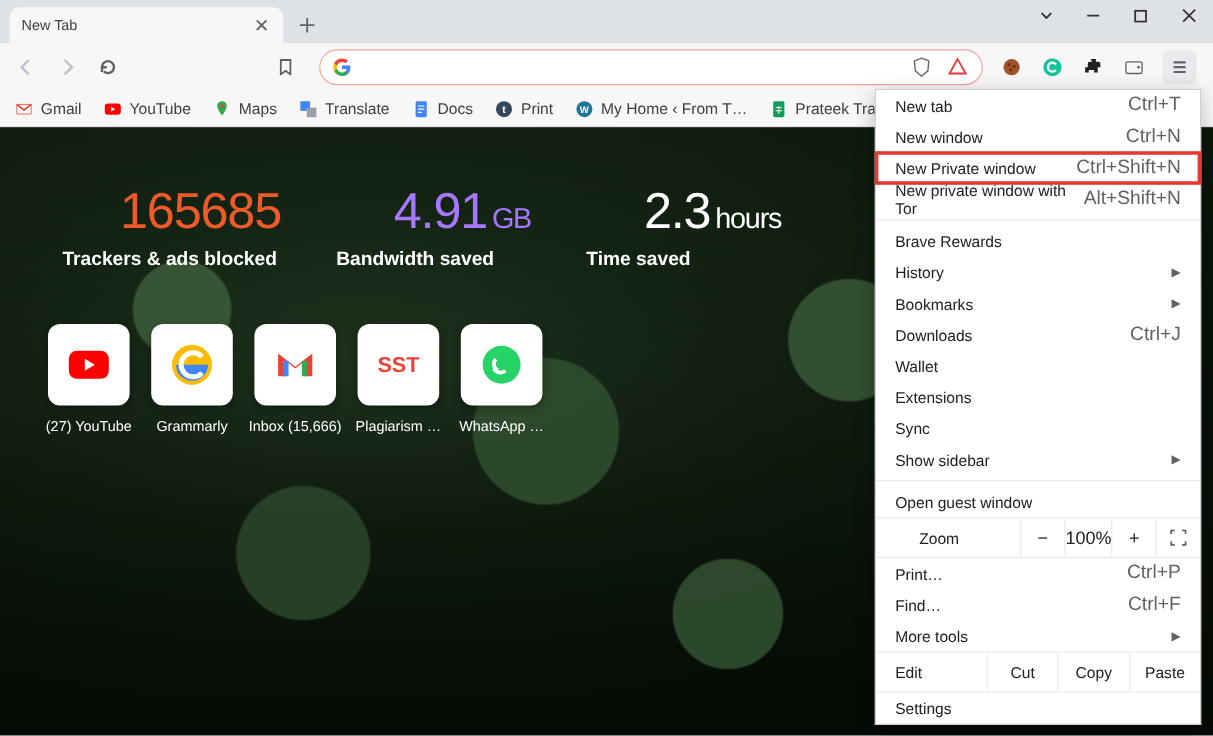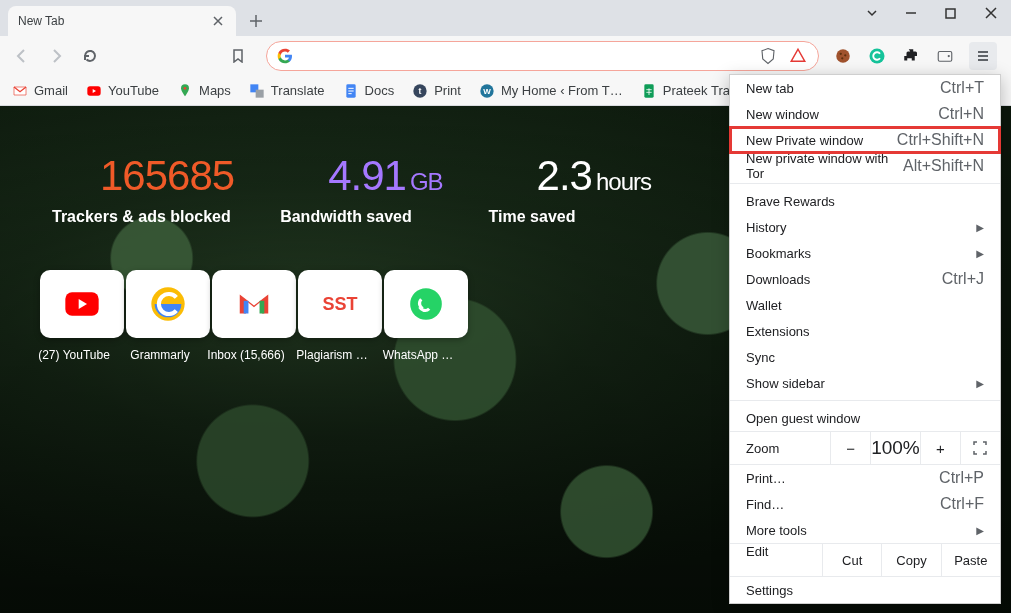--- a/index.html
+++ b/index.html
@@ -43,34 +43,34 @@
 }
 .stats { position: relative; display: flex; gap: 46px; padding: 46px 0 0 52px; color: #fff; }
 .stat-value { font-size: 42px; font-weight: 500; letter-spacing: -1px; margin-left: 48px; }
 .stat-value.orange { color: #f05a28; }
 .stat-value.purple { color: #a578ff; }
 .stat-value .unit { font-size: 24px; margin-left: 4px; }
 .stat-label { font-size: 16px; font-weight: 600; margin-top: 8px; }
 
 .tiles { position: relative; display: flex; gap: 18px; padding: 44px 0 0 40px; }
 .tile { width: 68px; text-align: center; }
-.tile-box { width: 84px; height: 68px; background: #fff; border-radius: 10px; display: flex; align-items: center; justify-content: center; box-shadow: 0 2px 6px rgba(0,0,0,0.3); }
+.tile-box { width: 68px; height: 68px; background: #fff; border-radius: 10px; display: flex; align-items: center; justify-content: center; box-shadow: 0 2px 6px rgba(0,0,0,0.3); }
 .tile-label { color: #fff; font-size: 12px; margin-top: 10px; white-space: nowrap; overflow: hidden; text-overflow: ellipsis; width: 80px; margin-left: -6px; }
 
 
 .menu { position: absolute; top: 74px; right: 10px; width: 272px; background: #fff; border: 1px solid #cfcfcf; box-shadow: 0 4px 16px rgba(0,0,0,0.25); font-size: 13px; color: #202124; z-index: 100; }
 .menu-item { display: flex; justify-content: space-between; align-items: center; padding: 6px 16px; cursor: pointer; height: 26px; }
 .menu-item.highlight { outline: 3px solid #e53935; outline-offset: -2px; }
 .menu-item .shortcut { color: #5f6368; font-size: 16px; }
 .menu-item .arrow { color: #5f6368; font-size: 10px; }
 .menu-sep { height: 1px; background: #e8eaed; margin: 4px 0; }
 .menu-zoom { display: flex; align-items: center; height: 34px; border-top: 1px solid #e8eaed; border-bottom: 1px solid #e8eaed; }
-.menu-zoom-label { width: 100px; padding-left: 16px; }
+.menu-zoom-label { width: 100px; padding-left: 16px; margin-left: 20px; }
 .zoom-seg { flex: 1; border-left: 1px solid #e8eaed; height: 100%; display: flex; align-items: center; justify-content: center; cursor: pointer; font-size: 15px; }
-.menu-edit { display: flex; height: 34px; border-top: 1px solid #e8eaed; border-bottom: 1px solid #e8eaed; }
+.menu-edit { display: flex; align-items: center; height: 34px; border-top: 1px solid #e8eaed; border-bottom: 1px solid #e8eaed; }
 .menu-edit-label { width: 92px; padding-left: 16px; }
 .edit-seg { flex: 1; border-left: 1px solid #e8eaed; height: 100%; display: flex; align-items: center; justify-content: center; cursor: pointer; }
 
 svg { display: block; }
 </style>
 </head>
 <body>
 
 <div class="titlebar">
   <div class="tab">
@@ -376,21 +376,21 @@
       <span>Show sidebar</span>
       <span class="arrow">▶</span>
     </div>
   <div class="menu-sep"></div>
   <div class="menu-item">
       <span>Open guest window</span>
     </div>
   <div class="menu-zoom">
     <div class="menu-zoom-label">Zoom</div>
     <div class="zoom-seg">−</div>
-    <div class="zoom-seg" style="font-size:19px">100%</div>
+    <div class="zoom-seg" style="font-size:15px">100%</div>
     <div class="zoom-seg">+</div>
     <div class="zoom-seg">
         <svg width="14" height="14" viewBox="0 0 14 14">
           <path d="M1 4 V1 H4 M10 1 H13 V4 M13 10 V13 H10 M4 13 H1 V10" stroke="#5f6368" stroke-width="1.5" fill="none"></path>
         </svg>
       </div>
   </div>
   <div class="menu-item">
       <span>Print…</span>
       <span class="shortcut">Ctrl+P</span>

